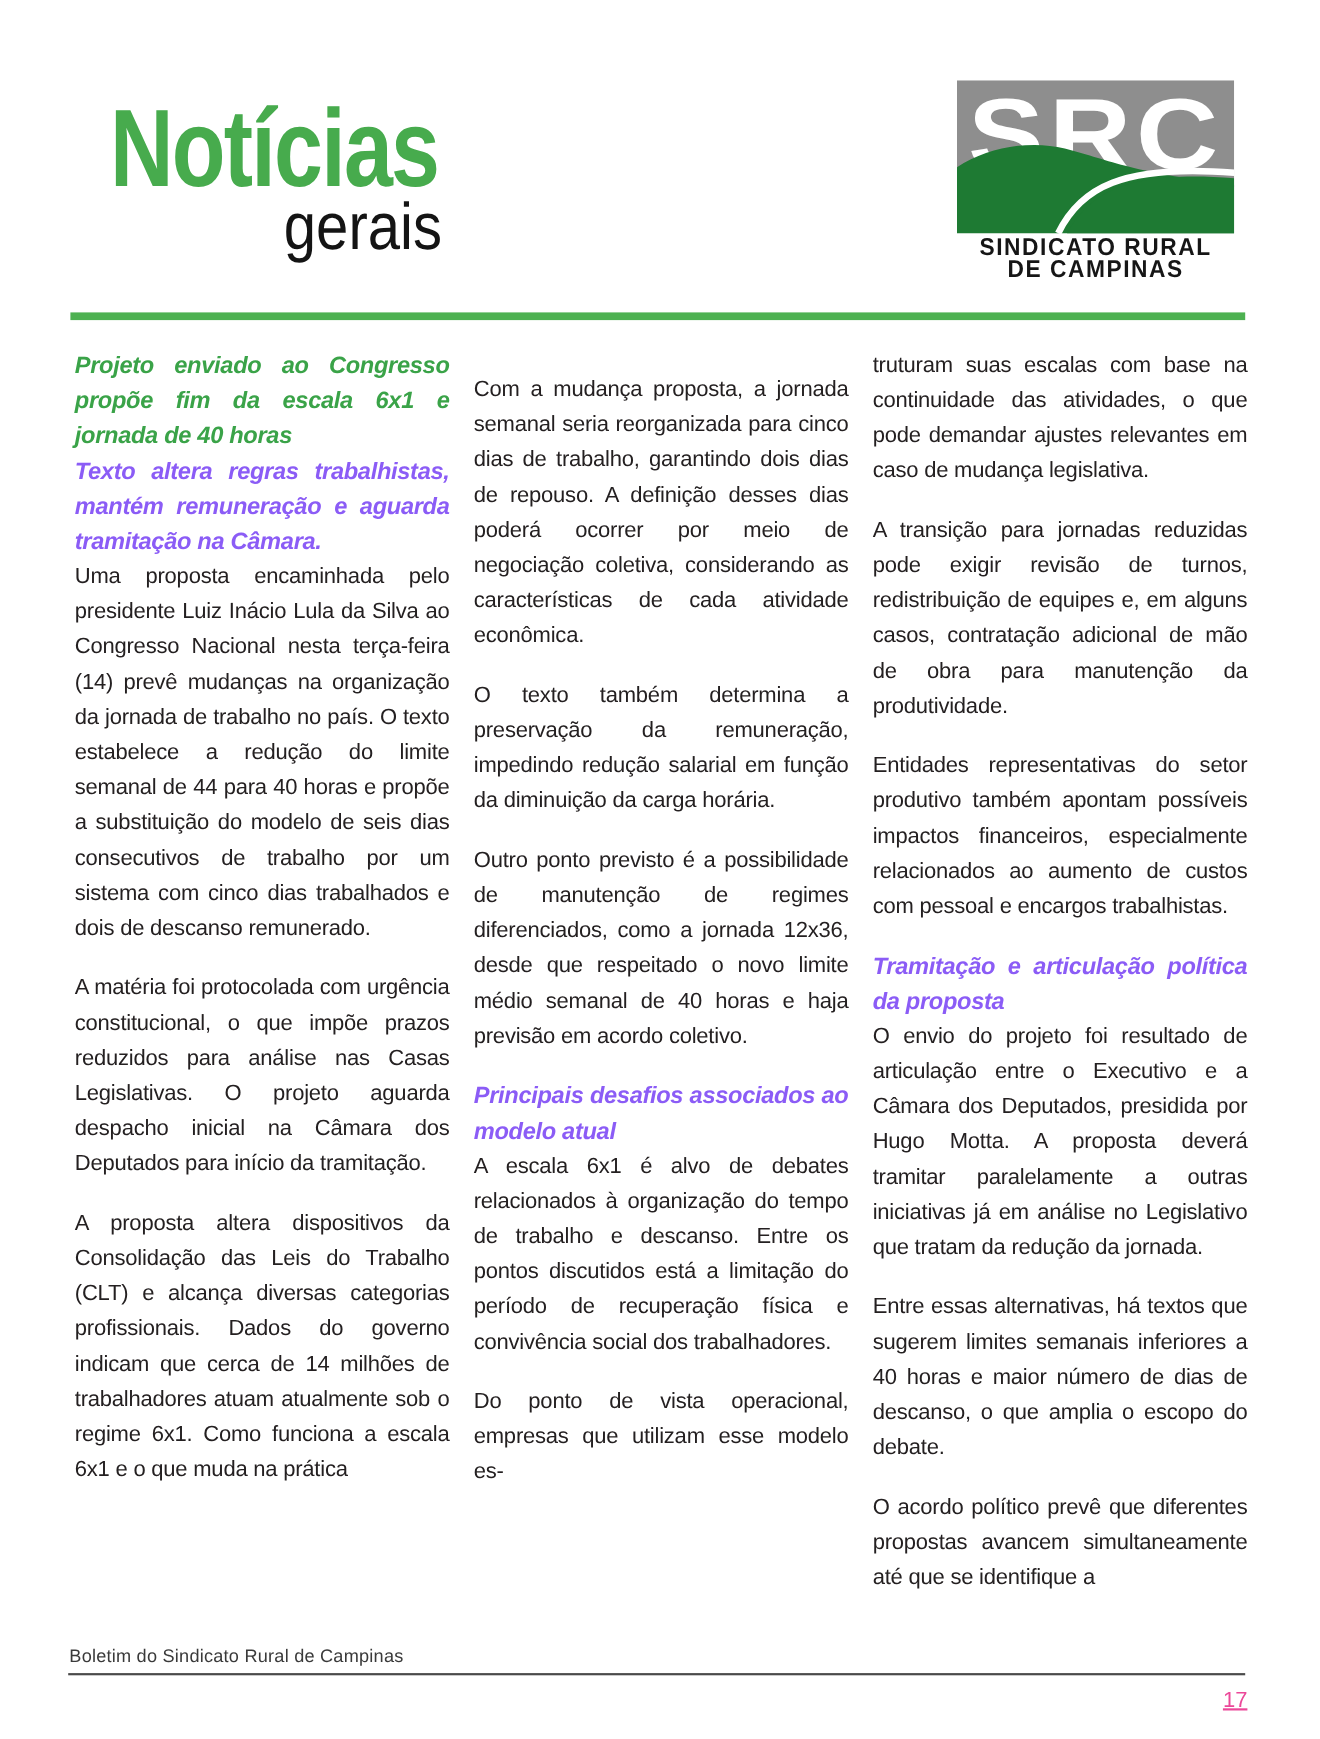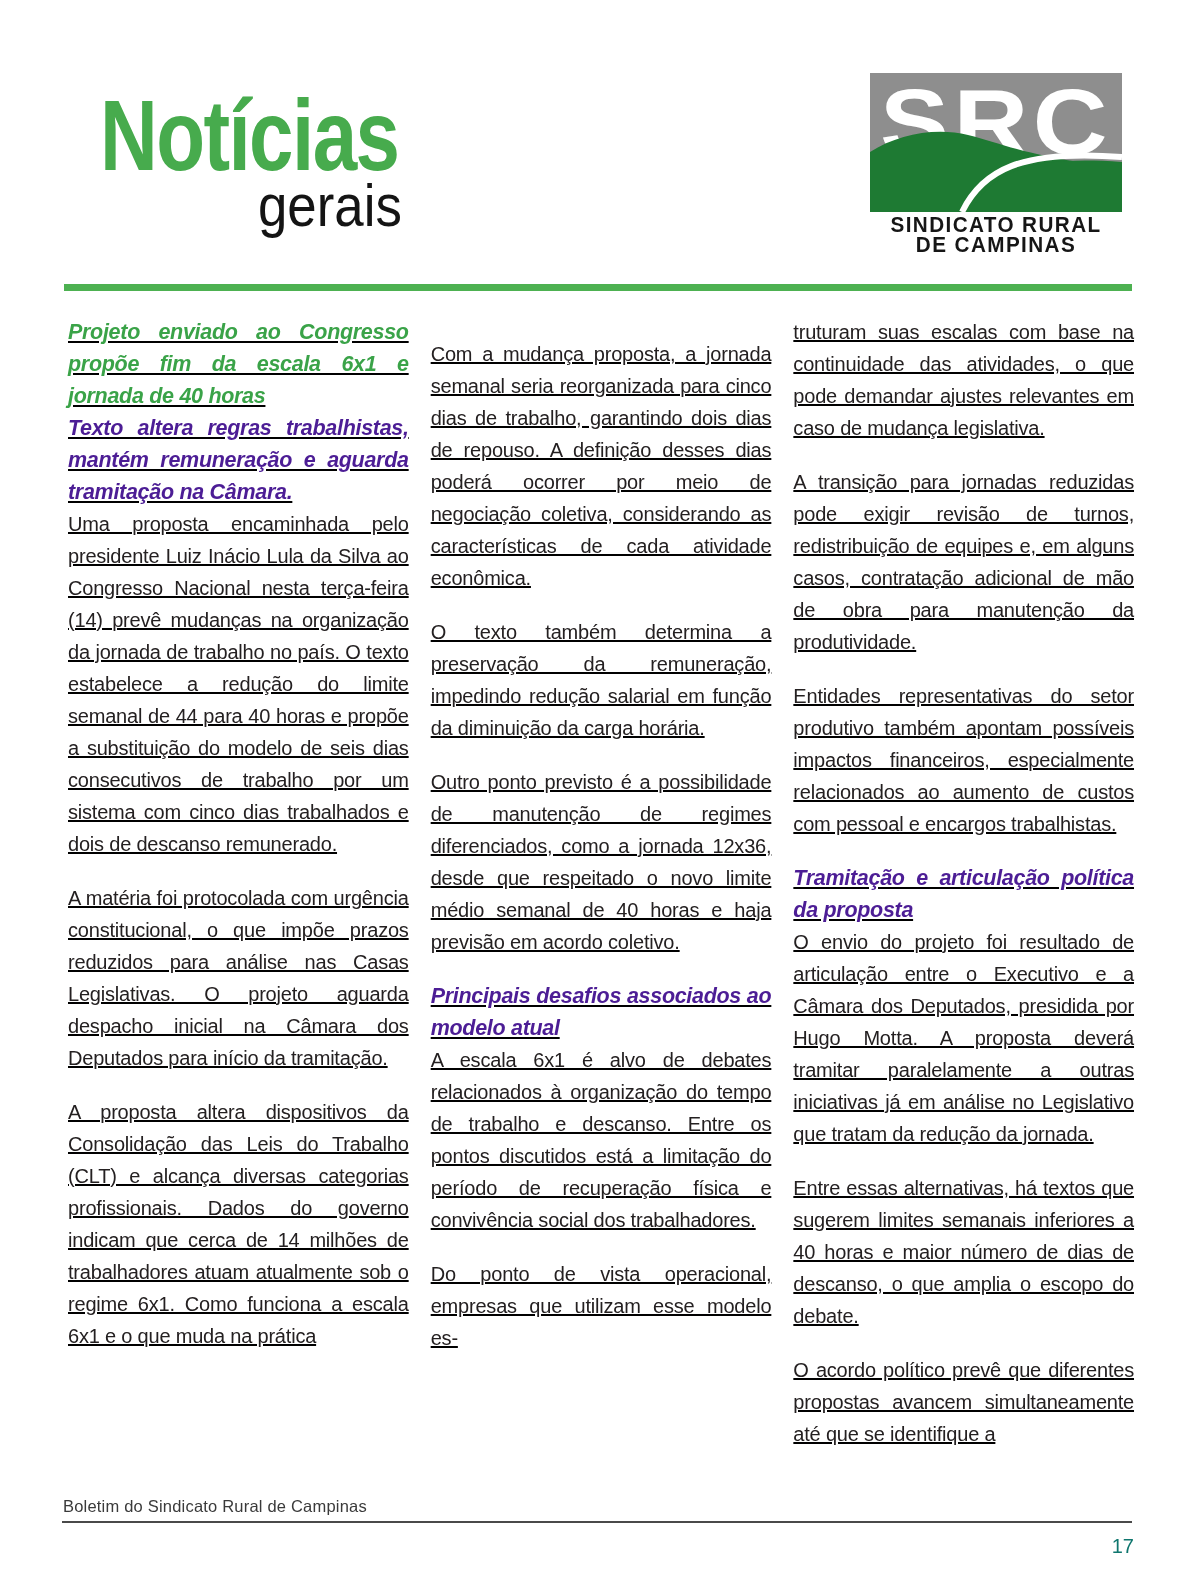--- a/index.html
+++ b/index.html
@@ -36,47 +36,47 @@
     font-size:22px;line-height:20px;letter-spacing:1.5px;
     transform:scaleX(.94);transform-origin:center top;
     white-space:nowrap;
   }
   
   .header-rule{position:absolute;left:64px;top:284px;width:1068px;height:7px;background:#4db151;}
   .footer-rule{position:absolute;left:62px;top:1521px;width:1070px;height:2px;background:#4a4a4a;}
   
   .columns{
     position:absolute;left:68px;top:316px;width:1066px;
-    display:flex;gap:22px;text-decoration:underline;
+    display:flex;gap:22px;
   }
   .col{flex:1 1 0;min-width:0;}
   .col p{margin:0;}
   .body-p{
     font-size:20px;line-height:32px;
     letter-spacing:-0.2px;
     color:#242021;
     text-align:justify;
   }
   .h-green,.h-blue{
     font-size:21.5px;line-height:32px;
     font-weight:bold;font-style:italic;
     letter-spacing:-0.3px;
     text-align:justify;
   }
   .h-green{color:#3aa348;}
-  .h-blue{color:#4c1d95;}
+  .h-blue{color:#8b5cf6;}
   .gap{margin-top:22px !important;}
   
   .footer-text{
     position:absolute;left:63px;top:1497px;
     font-size:16.5px;color:#3a3a3a;letter-spacing:.2px;
   }
   .page-number{
     position:absolute;right:66px;top:1535px;
-    font-size:20px;color:#0f766e;
+    font-size:20px;color:#ec4899;text-decoration:underline;
   }
 </style>
 </head>
 <body>
 
 <div class="page">
 
   <h1 class="title-primary">Notícias</h1>
   <div class="title-secondary">gerais</div>
 

